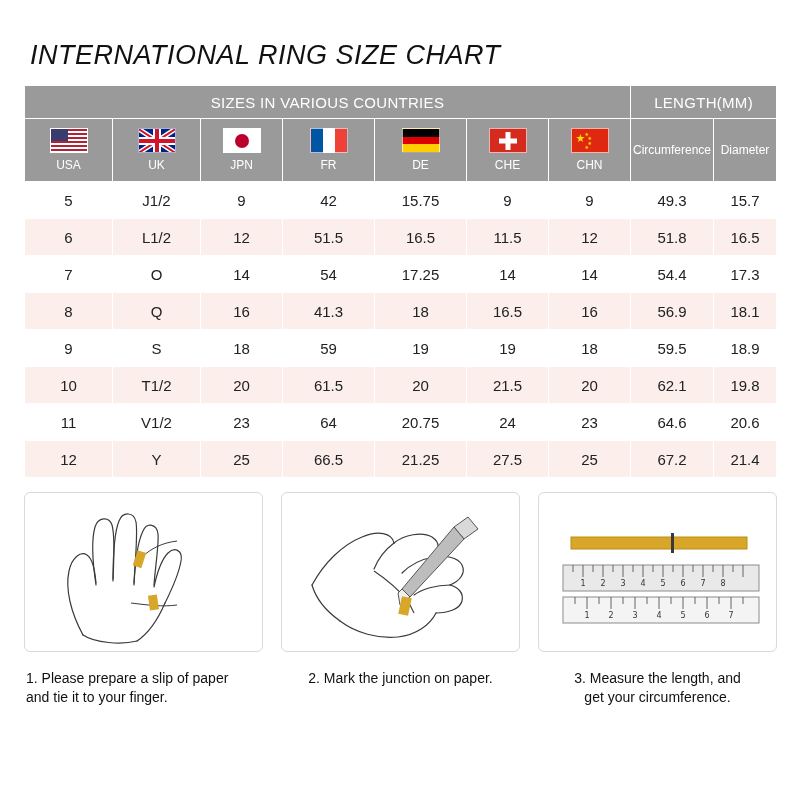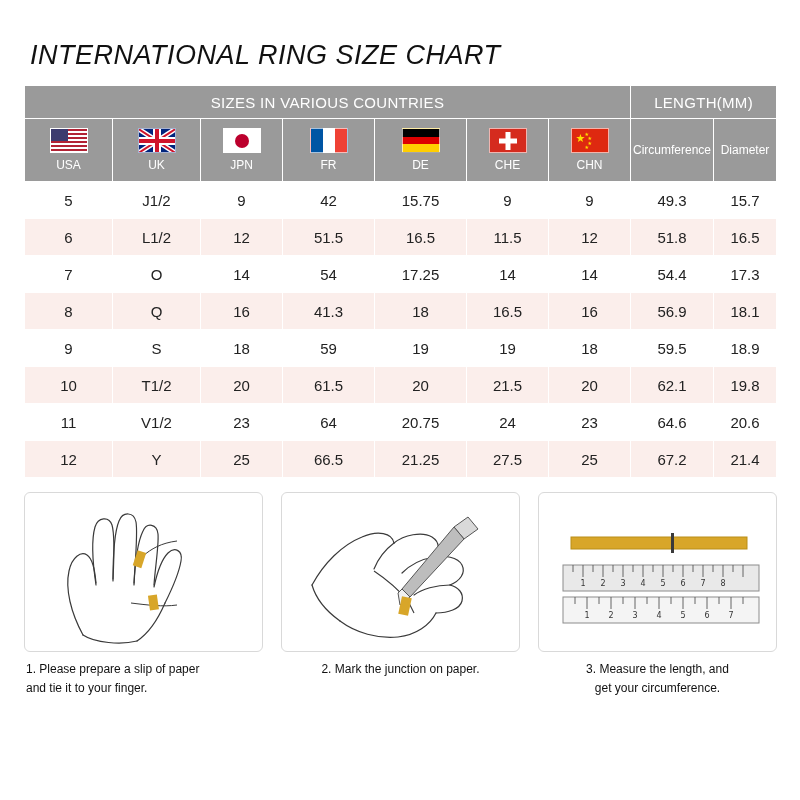--- a/index.html
+++ b/index.html
@@ -182,22 +182,22 @@
   .card-img {
     width: 239px;
     height: 160px;
     border: 1px solid #d9d9d9;
     border-radius: 6px;
     background: #ffffff;
     box-sizing: border-box;
     overflow: hidden;
   }
   .card-cap {
-    margin-top: 8px;
-    font-size: 12px;
+    margin-top: 17px;
+    font-size: 14px;
     line-height: 19px;
     text-align: center;
     color: #111;
   }
   .card-cap .l1 { display: block; }
   .card-cap .l2 { display: block; }
   .cap-left { text-align: left; padding-left: 2px; }
 </style>
 </head>
 <body>

